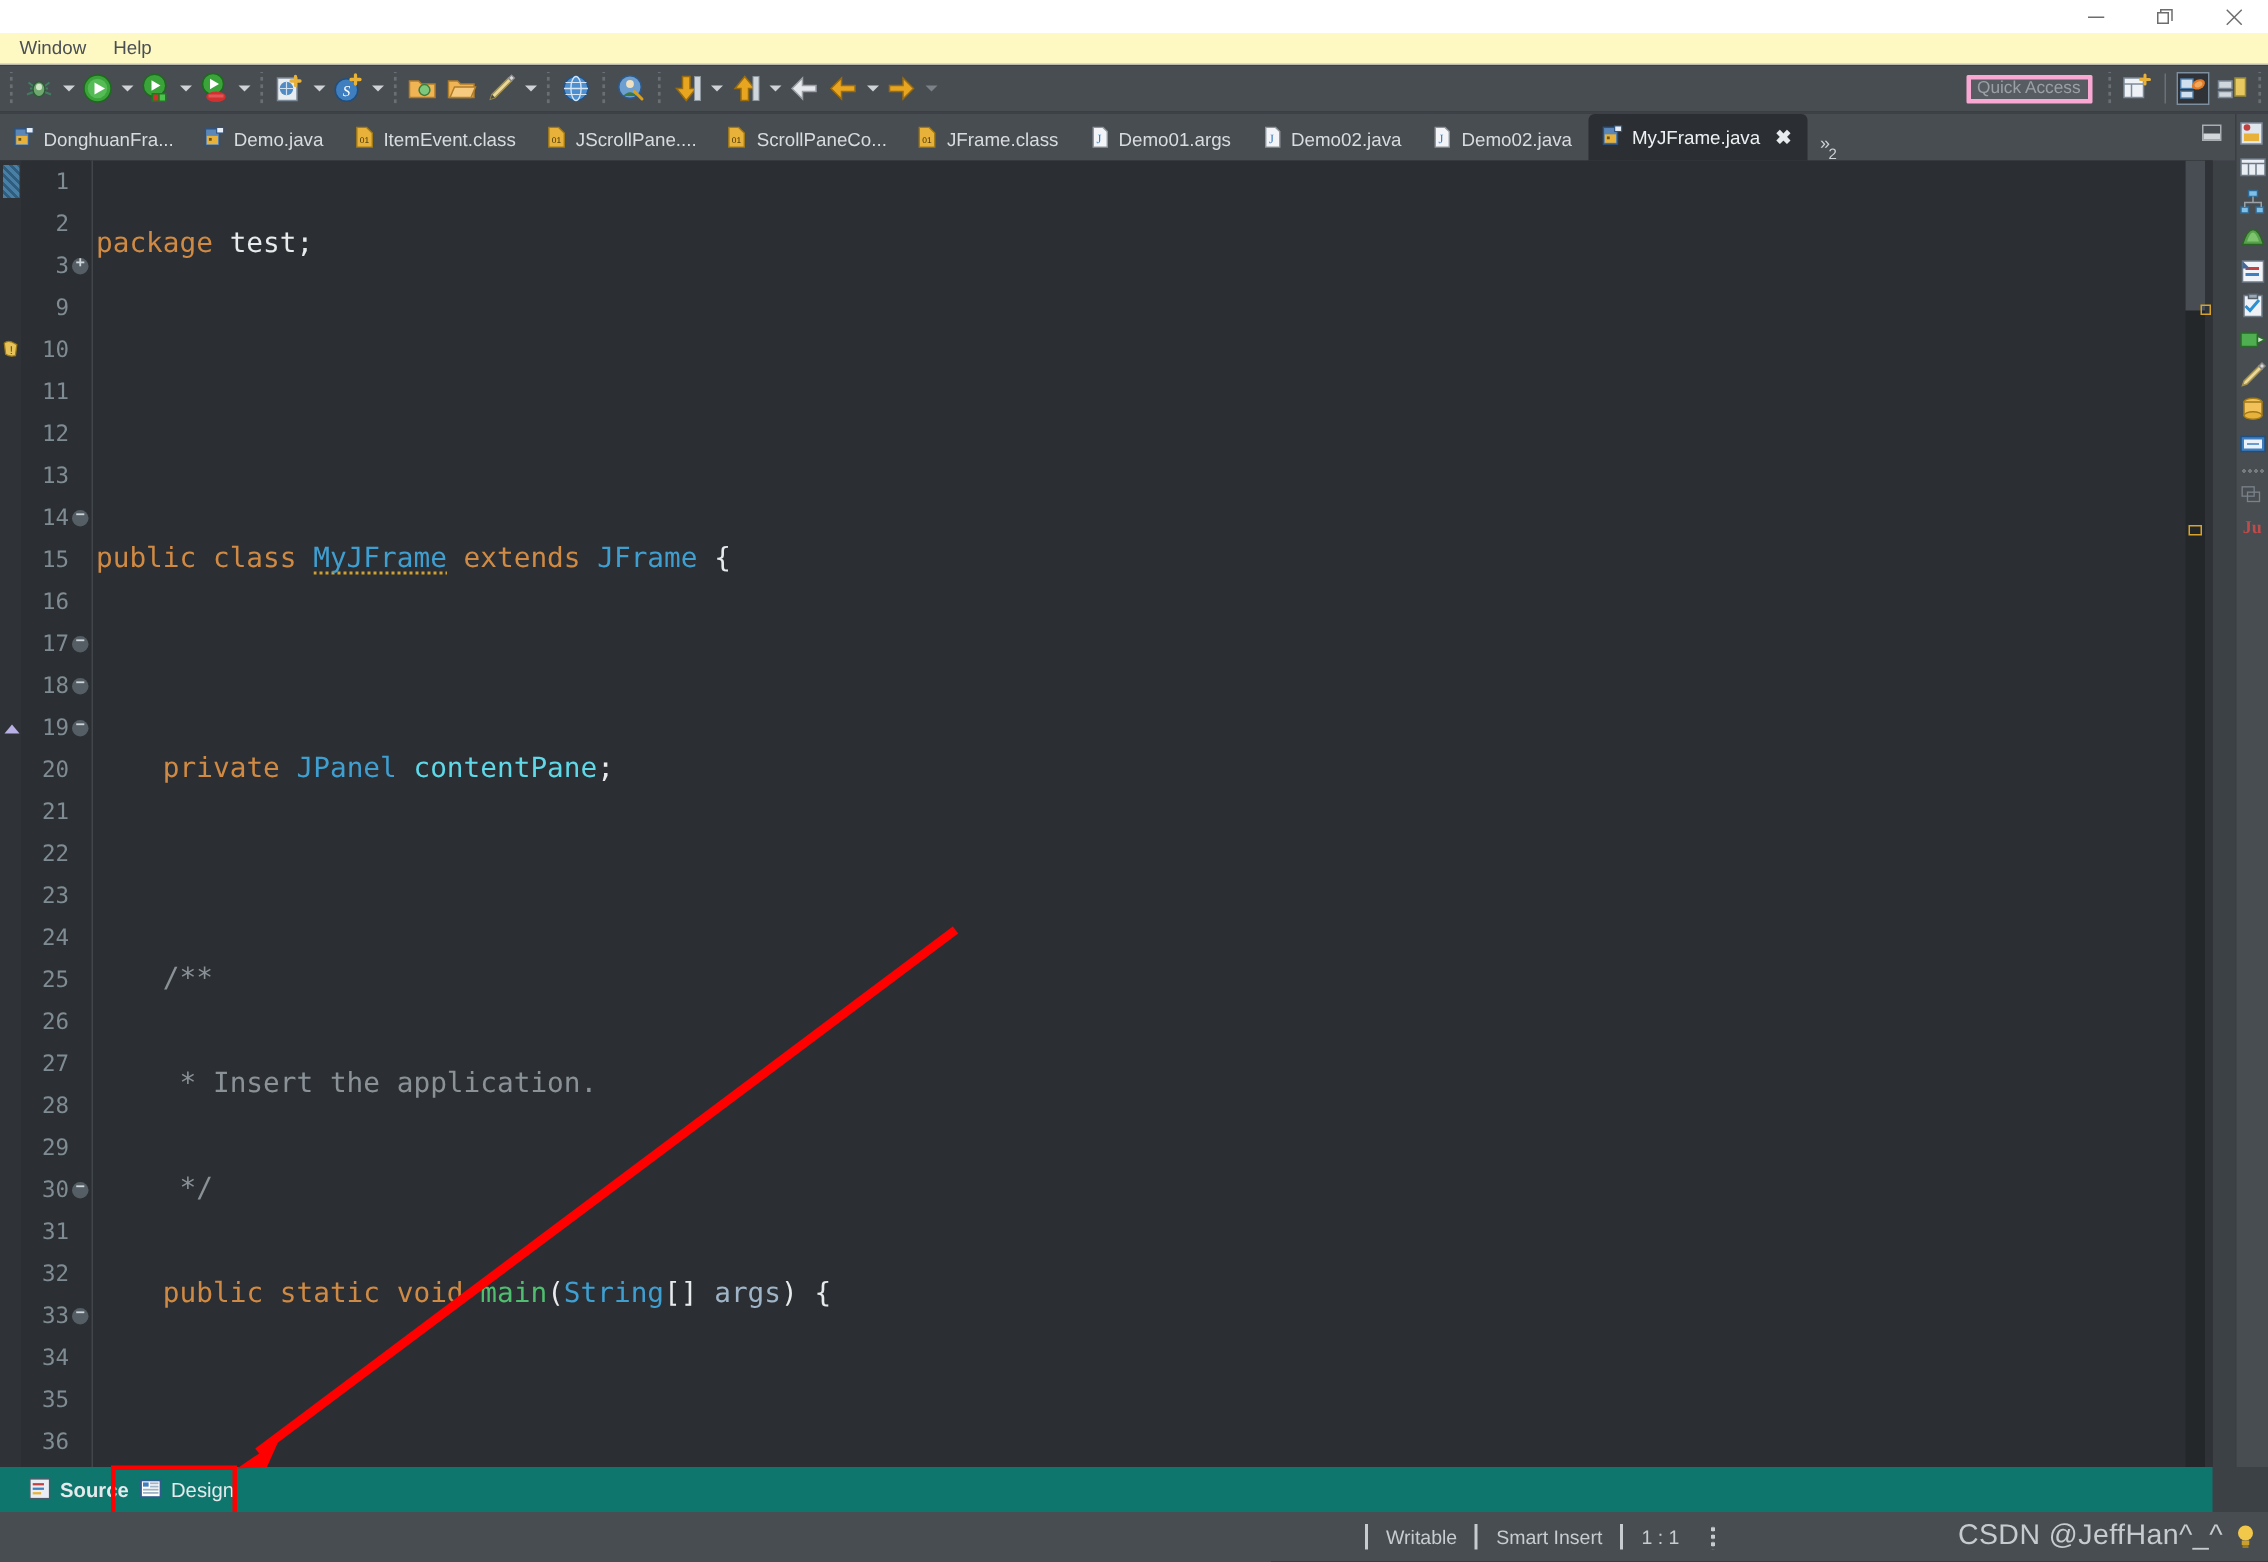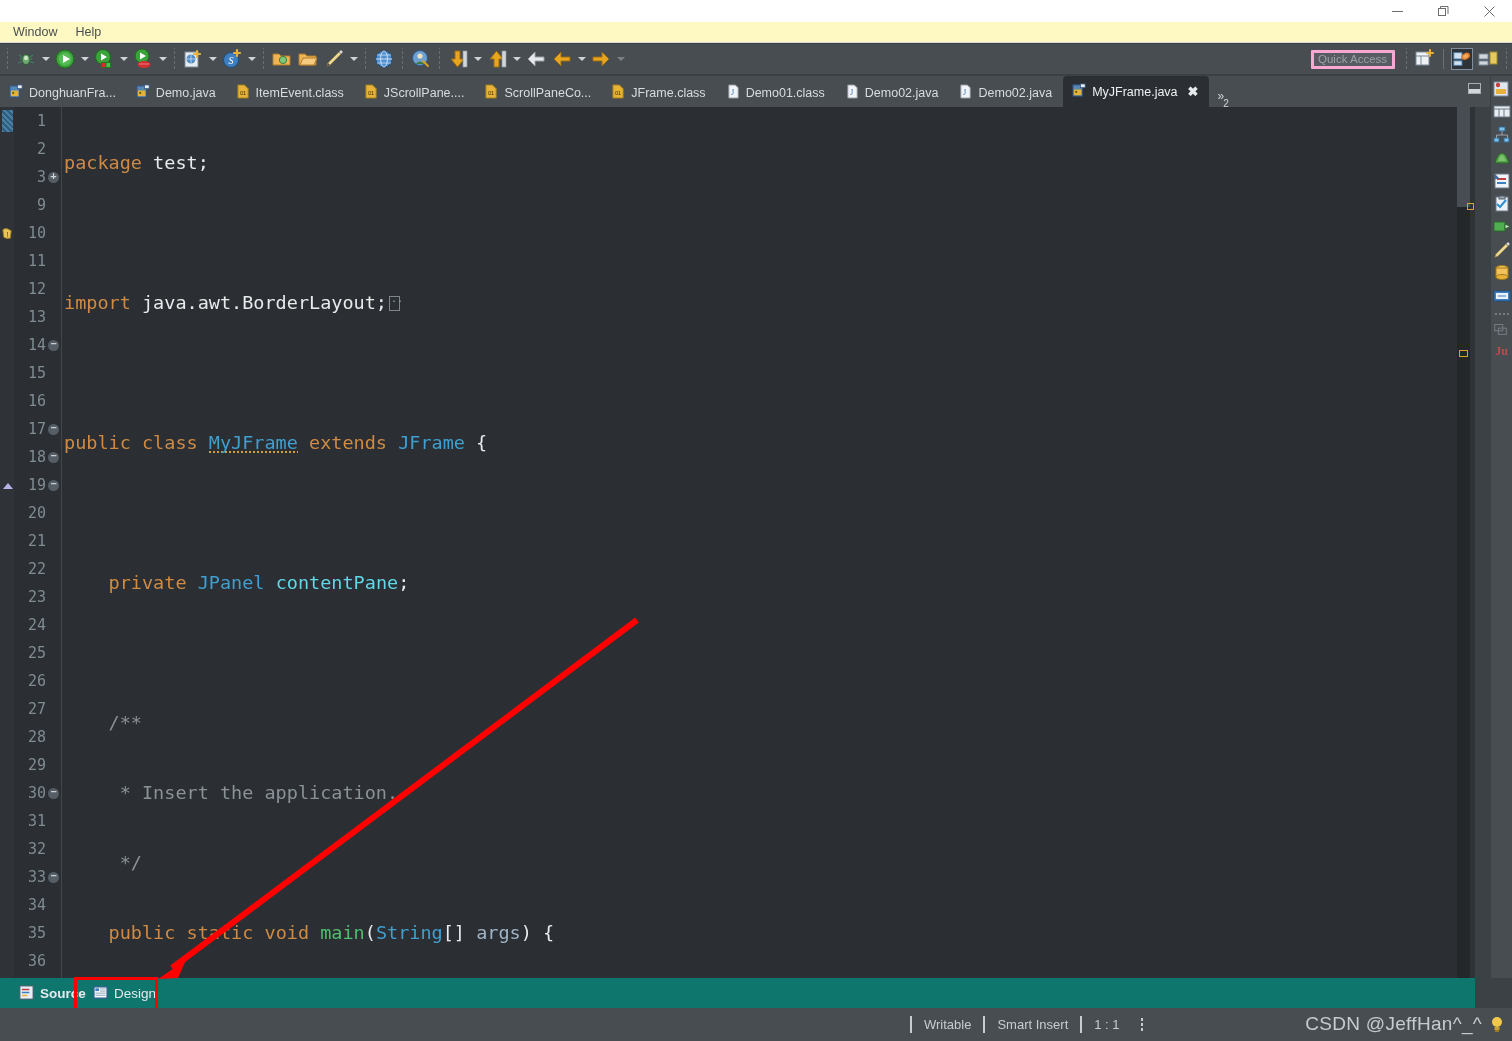--- a/index.html
+++ b/index.html
@@ -482,21 +482,21 @@
         <span>JFrame.class</span>
       </div>
 
       <div class="etab">
         <span>
           <svg width="15" height="15" viewBox="0 0 16 16">
             <path d="M3 1 h7 l3 3 v11 h-10 z" fill="#f2f4f7" stroke="#8d949b" stroke-width="1"></path>
             <text x="7" y="12" font-size="9" fill="#3f7fbf" text-anchor="middle" font-family="Liberation Serif, serif">J</text>
           </svg>
         </span>
-        <span>Demo01.class</span>
+        <span>Demo01.args</span>
       </div>
 
       <div class="etab">
         <span>
           <svg width="15" height="15" viewBox="0 0 16 16">
             <path d="M3 1 h7 l3 3 v11 h-10 z" fill="#f2f4f7" stroke="#8d949b" stroke-width="1"></path>
             <text x="7" y="12" font-size="9" fill="#3f7fbf" text-anchor="middle" font-family="Liberation Serif, serif">J</text>
           </svg>
         </span>
         <span>Demo02.java</span>
@@ -604,21 +604,20 @@
       <div class="lnrow">34</div>
       <div class="lnrow">35</div>
       <div class="lnrow">36</div>
     </div>
 
     <div class="vrule"></div>
 
     <div class="code">
       <div class="cline"><span class="kw">package</span><span class="pl"> test;</span></div>
       <div class="cline"></div>
-      <div class="cline"><span class="kw">import</span><span class="pl"> java.awt.BorderLayout;</span><span class="collapsed"></span></div>
       <div class="cline"></div>
       <div class="cline"><span class="kw">public class </span><span class="ty undl">MyJFrame</span><span class="kw"> extends </span><span class="ty">JFrame</span><span class="pl"> {</span></div>
       <div class="cline"></div>
       <div class="cline"><span class="pl">    </span><span class="kw">private</span><span class="pl"> </span><span class="ty">JPanel</span><span class="pl"> </span><span class="fld">contentPane</span><span class="pl">;</span></div>
       <div class="cline"></div>
       <div class="cline"><span class="cm">    /**</span></div>
       <div class="cline"><span class="cm">     * Insert the application.</span></div>
       <div class="cline"><span class="cm">     */</span></div>
       <div class="cline"><span class="pl">    </span><span class="kw">public static void </span><span class="mth2">main</span><span class="pl">(</span><span class="ty">String</span><span class="pl">[] </span><span class="num">args</span><span class="pl">) {</span></div>
       

